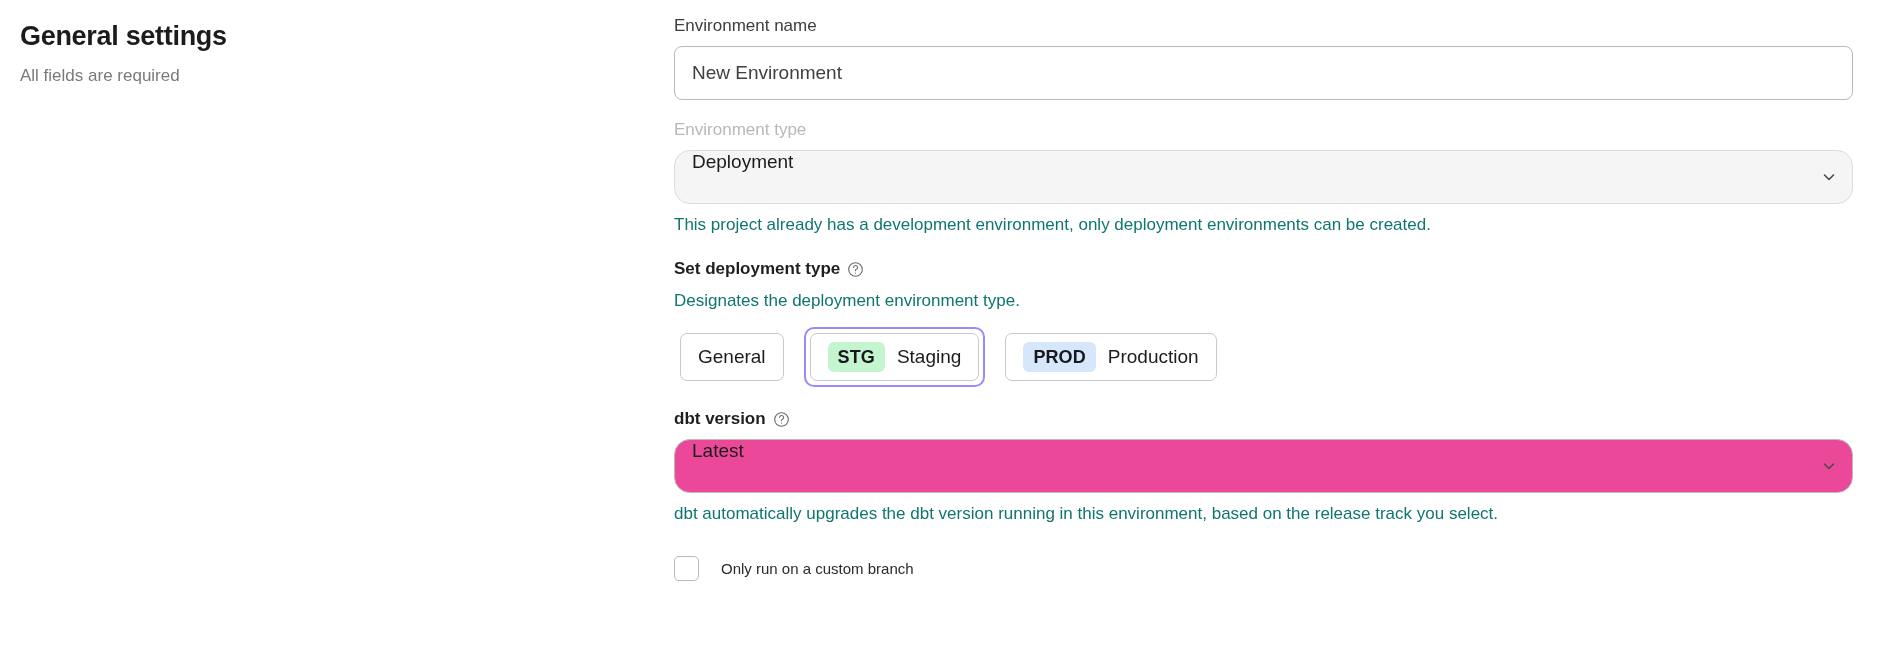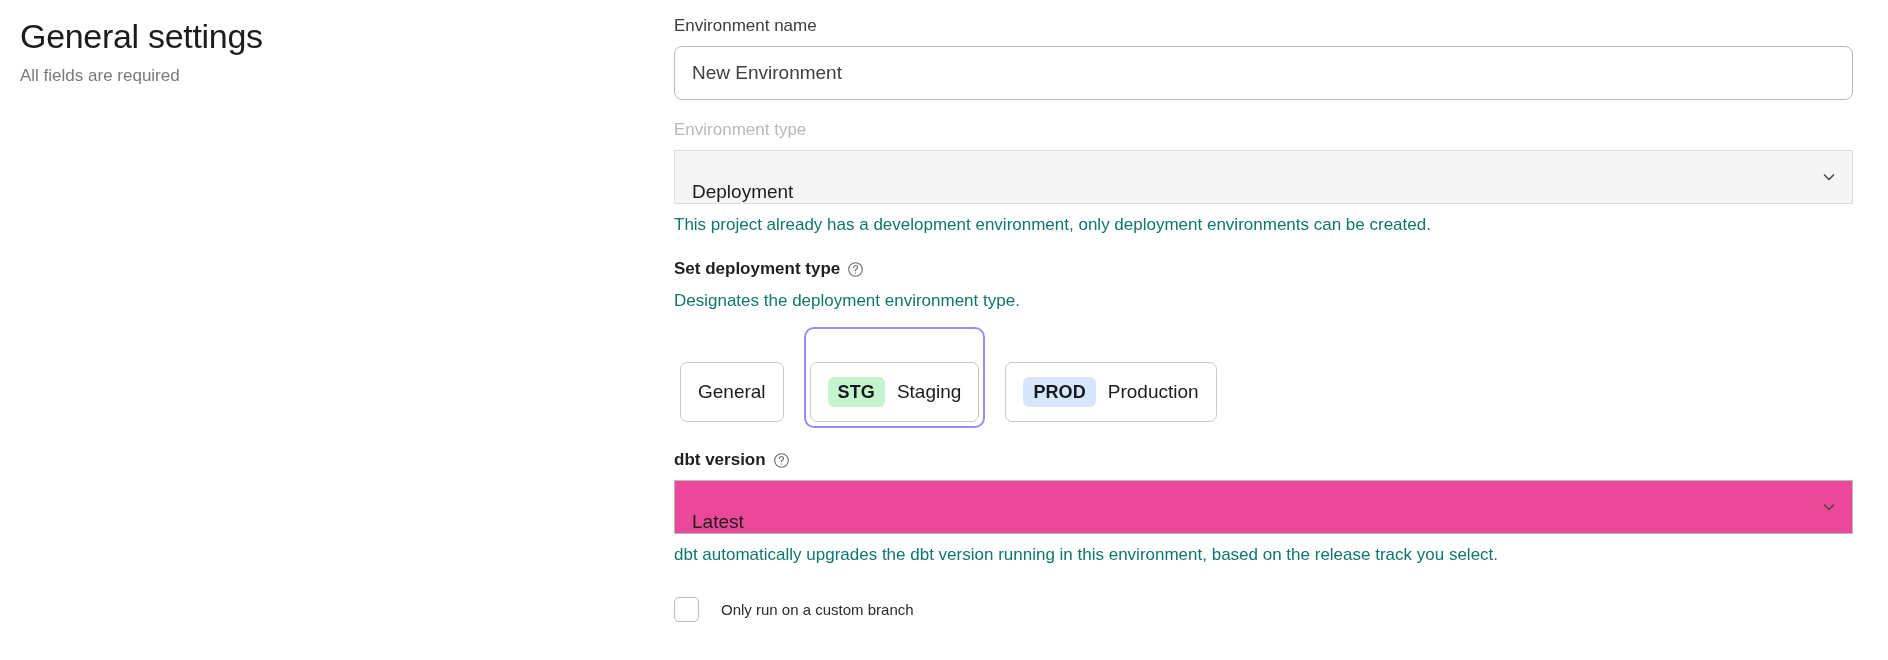--- a/index.html
+++ b/index.html
@@ -19,23 +19,23 @@
   }
 
   
   .left-col {
     position: absolute;
     left: 20px;
     top: 16px;
     width: 600px;
   }
   .page-title {
-    font-size: 34px;
+    font-size: 27px;
     line-height: 40px;
-    font-weight: 400;
+    font-weight: 700;
     color: #1c1c1c;
     letter-spacing: -0.3px;
     margin: 0;
   }
   .page-subtitle {
     font-size: 17px;
     line-height: 24px;
     color: #7a7a7a;
     margin-top: 8px;
   }
@@ -73,25 +73,25 @@
     padding: 0 17px;
     font-family: "Liberation Sans", sans-serif;
     font-size: 19px;
     color: #404040;
     outline: none;
   }
 
   .select-wrap { position: relative; width: 100%; }
   .select-box {
     display: flex;
-    align-items: flex-end;
+    align-items: flex-start;
     width: 100%;
     height: 54px;
     border: 1px solid #cfcfcf;
-    border-radius: 0;
+    border-radius: 16px;
     padding: 0 17px;
     font-size: 19px;
     color: #1c1c1c;
   }
   .select-box.disabled {
     background: #f5f5f5;
     border-color: #dcdcdc;
   }
   .select-box.enabled { background: #ec4899; border-color: #b9b9b9; }
   .chevron {
@@ -138,31 +138,30 @@
     border: 2px solid transparent;
     background: transparent;
   }
   .seg-btn-outer.focused {
     border-color: #9b8afb;
   }
   .seg-btn {
     display: flex;
     align-items: center;
     gap: 12px;
-    height: 60px;
+    height: 48px;
     padding: 16px 17px;
     border: 1px solid #c9c9c9;
     border-radius: 7px;
     background: #ffffff;
     font-size: 19px;
     color: #1c1c1c;
     cursor: pointer;
     font-family: "Liberation Sans", sans-serif;
     white-space: nowrap;
-    margin-top: 29px;
   }
   .seg-badge {
     display: inline-flex;
     align-items: center;
     justify-content: center;
     height: 30px;
     padding: 0 10px;
     border-radius: 6px;
     font-size: 18px;
     font-weight: 700;

